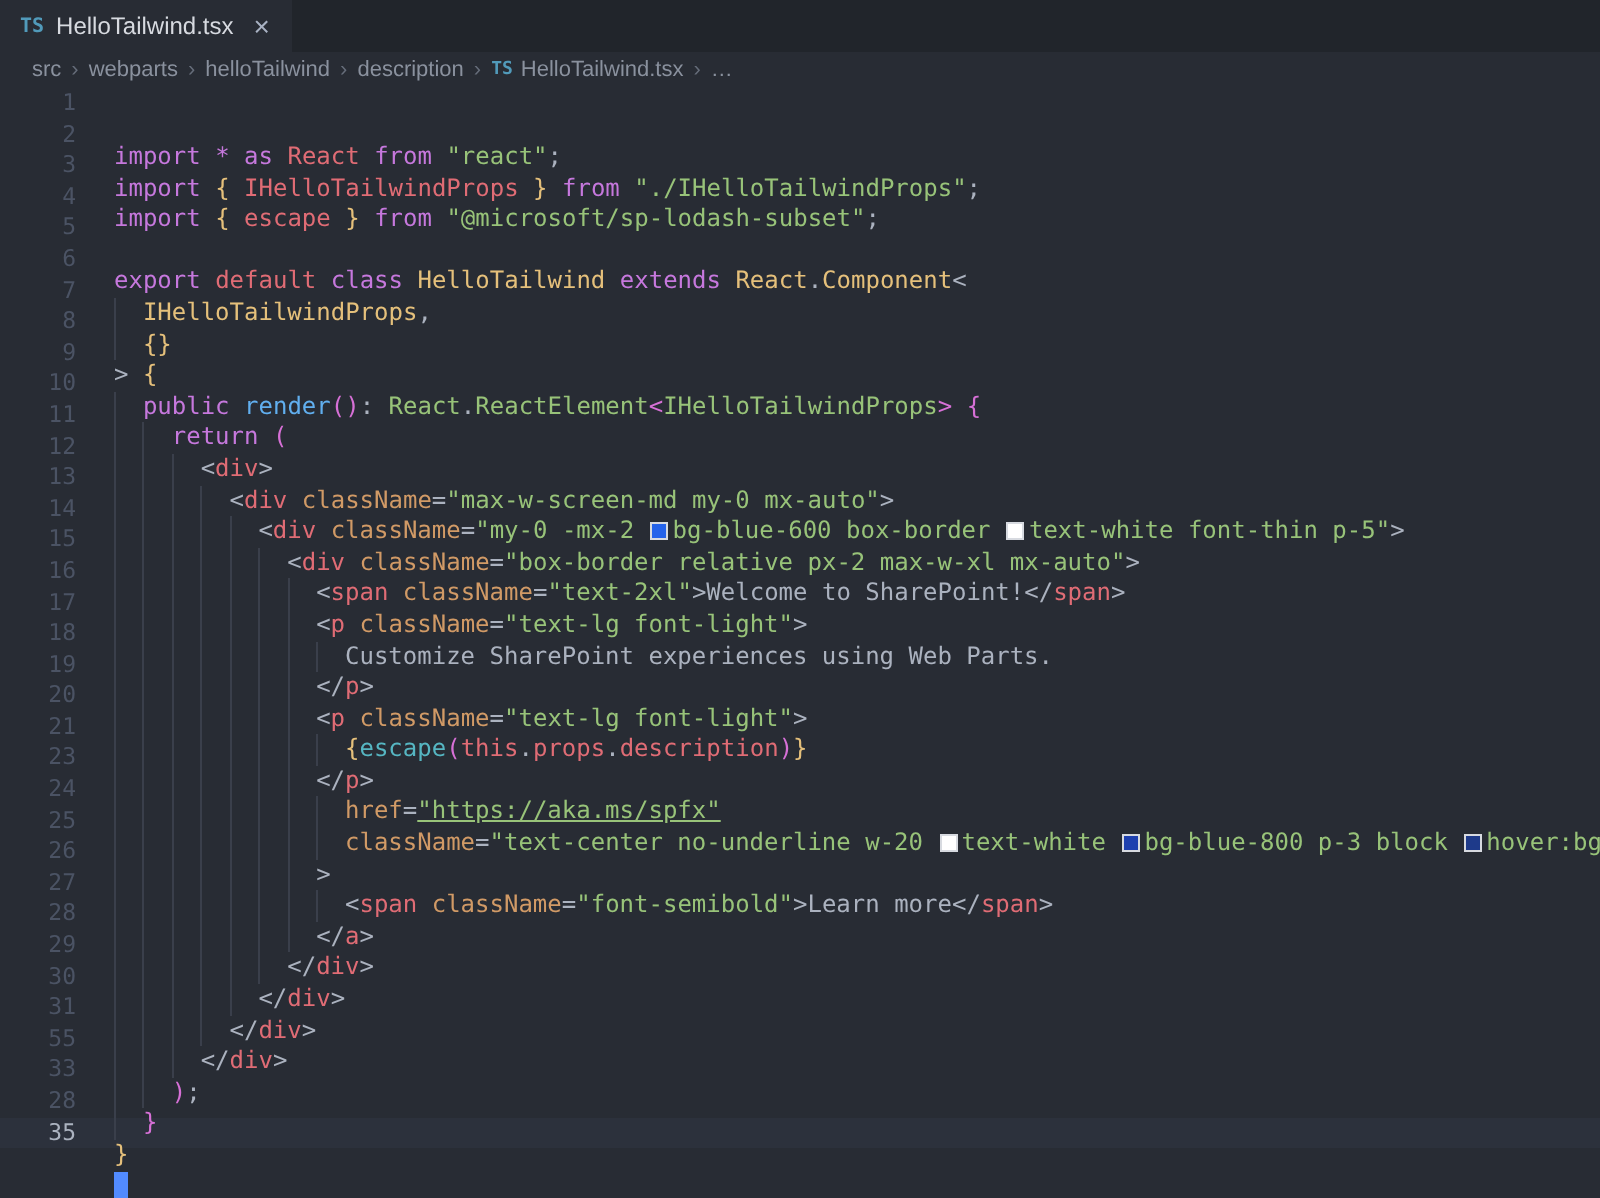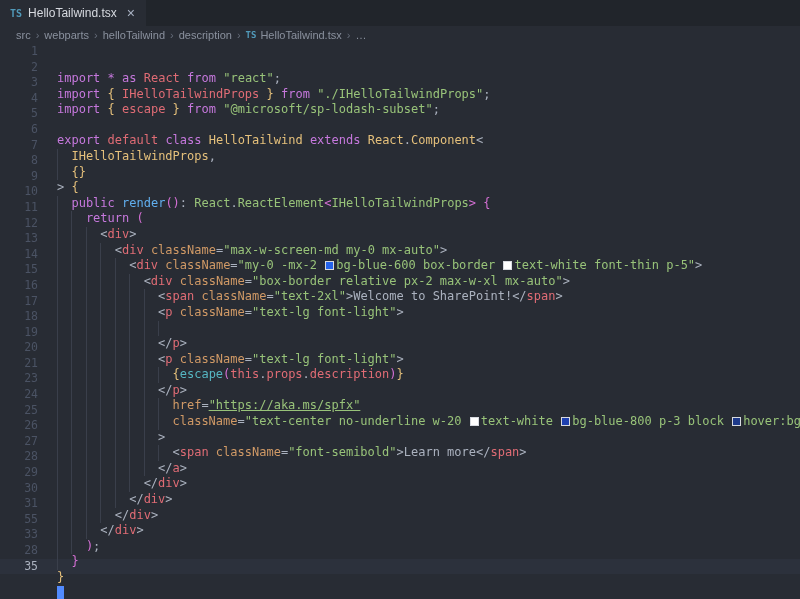--- a/index.html
+++ b/index.html
@@ -70,21 +70,21 @@
       <div class="ln"><span class="num">7</span><span class="code"><span class="ig"></span><span style="color: rgb(229, 192, 123);">{}</span></span></div>
       <div class="ln"><span class="num">8</span><span class="code"><span style="color: rgb(171, 178, 191);">&gt; </span><span style="color: rgb(229, 192, 123);">{</span></span></div>
       <div class="ln"><span class="num">9</span><span class="code"><span class="ig"></span><span style="color: rgb(198, 120, 221);">public </span><span style="color: rgb(97, 175, 239);">render</span><span style="color: rgb(214, 112, 214);">()</span><span style="color: rgb(171, 178, 191);">: </span><span style="color: rgb(152, 195, 121);">React</span><span style="color: rgb(171, 178, 191);">.</span><span style="color: rgb(152, 195, 121);">ReactElement</span><span style="color: rgb(214, 112, 214);">&lt;</span><span style="color: rgb(152, 195, 121);">IHelloTailwindProps</span><span style="color: rgb(214, 112, 214);">&gt;</span><span style="color: rgb(171, 178, 191);"> </span><span style="color: rgb(214, 112, 214);">{</span></span></div>
       <div class="ln"><span class="num">10</span><span class="code"><span class="ig"></span><span class="ig"></span><span style="color: rgb(198, 120, 221);">return </span><span style="color: rgb(214, 112, 214);">(</span></span></div>
       <div class="ln"><span class="num">11</span><span class="code"><span class="ig"></span><span class="ig"></span><span class="ig"></span><span style="color: rgb(171, 178, 191);">&lt;</span><span style="color: rgb(224, 108, 117);">div</span><span style="color: rgb(171, 178, 191);">&gt;</span></span></div>
       <div class="ln"><span class="num">12</span><span class="code"><span class="ig"></span><span class="ig"></span><span class="ig"></span><span class="ig"></span><span style="color: rgb(171, 178, 191);">&lt;</span><span style="color: rgb(224, 108, 117);">div </span><span style="color: rgb(209, 154, 102);">className</span><span style="color: rgb(171, 178, 191);">=</span><span style="color: rgb(152, 195, 121);">"max-w-screen-md my-0 mx-auto"</span><span style="color: rgb(171, 178, 191);">&gt;</span></span></div>
       <div class="ln"><span class="num">13</span><span class="code"><span class="ig"></span><span class="ig"></span><span class="ig"></span><span class="ig"></span><span class="ig"></span><span style="color: rgb(171, 178, 191);">&lt;</span><span style="color: rgb(224, 108, 117);">div </span><span style="color: rgb(209, 154, 102);">className</span><span style="color: rgb(171, 178, 191);">=</span><span style="color: rgb(152, 195, 121);">"my-0 -mx-2 </span><span class="sw" style="background: rgb(37, 99, 235);"></span><span style="color: rgb(152, 195, 121);">bg-blue-600 box-border </span><span class="sw" style="background: rgb(255, 255, 255);"></span><span style="color: rgb(152, 195, 121);">text-white font-thin p-5"</span><span style="color: rgb(171, 178, 191);">&gt;</span></span></div>
       <div class="ln"><span class="num">14</span><span class="code"><span class="ig"></span><span class="ig"></span><span class="ig"></span><span class="ig"></span><span class="ig"></span><span class="ig"></span><span style="color: rgb(171, 178, 191);">&lt;</span><span style="color: rgb(224, 108, 117);">div </span><span style="color: rgb(209, 154, 102);">className</span><span style="color: rgb(171, 178, 191);">=</span><span style="color: rgb(152, 195, 121);">"box-border relative px-2 max-w-xl mx-auto"</span><span style="color: rgb(171, 178, 191);">&gt;</span></span></div>
       <div class="ln"><span class="num">15</span><span class="code"><span class="ig"></span><span class="ig"></span><span class="ig"></span><span class="ig"></span><span class="ig"></span><span class="ig"></span><span class="ig"></span><span style="color: rgb(171, 178, 191);">&lt;</span><span style="color: rgb(224, 108, 117);">span </span><span style="color: rgb(209, 154, 102);">className</span><span style="color: rgb(171, 178, 191);">=</span><span style="color: rgb(152, 195, 121);">"text-2xl"</span><span style="color: rgb(171, 178, 191);">&gt;</span><span style="color: rgb(171, 178, 191);">Welcome to SharePoint!</span><span style="color: rgb(171, 178, 191);">&lt;/</span><span style="color: rgb(224, 108, 117);">span</span><span style="color: rgb(171, 178, 191);">&gt;</span></span></div>
       <div class="ln"><span class="num">16</span><span class="code"><span class="ig"></span><span class="ig"></span><span class="ig"></span><span class="ig"></span><span class="ig"></span><span class="ig"></span><span class="ig"></span><span style="color: rgb(171, 178, 191);">&lt;</span><span style="color: rgb(224, 108, 117);">p </span><span style="color: rgb(209, 154, 102);">className</span><span style="color: rgb(171, 178, 191);">=</span><span style="color: rgb(152, 195, 121);">"text-lg font-light"</span><span style="color: rgb(171, 178, 191);">&gt;</span></span></div>
-      <div class="ln"><span class="num">17</span><span class="code"><span class="ig"></span><span class="ig"></span><span class="ig"></span><span class="ig"></span><span class="ig"></span><span class="ig"></span><span class="ig"></span><span class="ig"></span></span></div>
+      <div class="ln"><span class="num">17</span><span class="code"><span class="ig"></span><span class="ig"></span><span class="ig"></span><span class="ig"></span><span class="ig"></span><span class="ig"></span><span class="ig"></span><span class="ig"></span><span style="color: rgb(171, 178, 191);">Customize SharePoint experiences using Web Parts.</span></span></div>
       <div class="ln"><span class="num">18</span><span class="code"><span class="ig"></span><span class="ig"></span><span class="ig"></span><span class="ig"></span><span class="ig"></span><span class="ig"></span><span class="ig"></span><span style="color: rgb(171, 178, 191);">&lt;/</span><span style="color: rgb(224, 108, 117);">p</span><span style="color: rgb(171, 178, 191);">&gt;</span></span></div>
       <div class="ln"><span class="num">19</span><span class="code"><span class="ig"></span><span class="ig"></span><span class="ig"></span><span class="ig"></span><span class="ig"></span><span class="ig"></span><span class="ig"></span><span style="color: rgb(171, 178, 191);">&lt;</span><span style="color: rgb(224, 108, 117);">p </span><span style="color: rgb(209, 154, 102);">className</span><span style="color: rgb(171, 178, 191);">=</span><span style="color: rgb(152, 195, 121);">"text-lg font-light"</span><span style="color: rgb(171, 178, 191);">&gt;</span></span></div>
       <div class="ln"><span class="num">20</span><span class="code"><span class="ig"></span><span class="ig"></span><span class="ig"></span><span class="ig"></span><span class="ig"></span><span class="ig"></span><span class="ig"></span><span class="ig"></span><span style="color: rgb(229, 192, 123);">{</span><span style="color: rgb(86, 182, 194);">escape</span><span style="color: rgb(214, 112, 214);">(</span><span style="color: rgb(224, 108, 117);">this</span><span style="color: rgb(171, 178, 191);">.</span><span style="color: rgb(224, 108, 117);">props</span><span style="color: rgb(171, 178, 191);">.</span><span style="color: rgb(224, 108, 117);">description</span><span style="color: rgb(214, 112, 214);">)</span><span style="color: rgb(229, 192, 123);">}</span></span></div>
       <div class="ln"><span class="num">21</span><span class="code"><span class="ig"></span><span class="ig"></span><span class="ig"></span><span class="ig"></span><span class="ig"></span><span class="ig"></span><span class="ig"></span><span style="color: rgb(171, 178, 191);">&lt;/</span><span style="color: rgb(224, 108, 117);">p</span><span style="color: rgb(171, 178, 191);">&gt;</span></span></div>
       <div class="ln"><span class="num">23</span><span class="code"><span class="ig"></span><span class="ig"></span><span class="ig"></span><span class="ig"></span><span class="ig"></span><span class="ig"></span><span class="ig"></span><span class="ig"></span><span style="color: rgb(209, 154, 102);">href</span><span style="color: rgb(171, 178, 191);">=</span><span style="color: rgb(152, 195, 121); text-decoration: underline;">"https://aka.ms/spfx"</span></span></div>
       <div class="ln"><span class="num">24</span><span class="code"><span class="ig"></span><span class="ig"></span><span class="ig"></span><span class="ig"></span><span class="ig"></span><span class="ig"></span><span class="ig"></span><span class="ig"></span><span style="color: rgb(209, 154, 102);">className</span><span style="color: rgb(171, 178, 191);">=</span><span style="color: rgb(152, 195, 121);">"text-center no-underline w-20 </span><span class="sw" style="background: rgb(255, 255, 255);"></span><span style="color: rgb(152, 195, 121);">text-white </span><span class="sw" style="background: rgb(30, 64, 175);"></span><span style="color: rgb(152, 195, 121);">bg-blue-800 p-3 block </span><span class="sw" style="background: rgb(30, 58, 138);"></span><span style="color: rgb(152, 195, 121);">hover:bg-blue-900"</span></span></div>
       <div class="ln"><span class="num">25</span><span class="code"><span class="ig"></span><span class="ig"></span><span class="ig"></span><span class="ig"></span><span class="ig"></span><span class="ig"></span><span class="ig"></span><span style="color: rgb(171, 178, 191);">&gt;</span></span></div>
       <div class="ln"><span class="num">26</span><span class="code"><span class="ig"></span><span class="ig"></span><span class="ig"></span><span class="ig"></span><span class="ig"></span><span class="ig"></span><span class="ig"></span><span class="ig"></span><span style="color: rgb(171, 178, 191);">&lt;</span><span style="color: rgb(224, 108, 117);">span </span><span style="color: rgb(209, 154, 102);">className</span><span style="color: rgb(171, 178, 191);">=</span><span style="color: rgb(152, 195, 121);">"font-semibold"</span><span style="color: rgb(171, 178, 191);">&gt;</span><span style="color: rgb(171, 178, 191);">Learn more</span><span style="color: rgb(171, 178, 191);">&lt;/</span><span style="color: rgb(224, 108, 117);">span</span><span style="color: rgb(171, 178, 191);">&gt;</span></span></div>
       <div class="ln"><span class="num">27</span><span class="code"><span class="ig"></span><span class="ig"></span><span class="ig"></span><span class="ig"></span><span class="ig"></span><span class="ig"></span><span class="ig"></span><span style="color: rgb(171, 178, 191);">&lt;/</span><span style="color: rgb(224, 108, 117);">a</span><span style="color: rgb(171, 178, 191);">&gt;</span></span></div>
       <div class="ln"><span class="num">28</span><span class="code"><span class="ig"></span><span class="ig"></span><span class="ig"></span><span class="ig"></span><span class="ig"></span><span class="ig"></span><span style="color: rgb(171, 178, 191);">&lt;/</span><span style="color: rgb(224, 108, 117);">div</span><span style="color: rgb(171, 178, 191);">&gt;</span></span></div>

